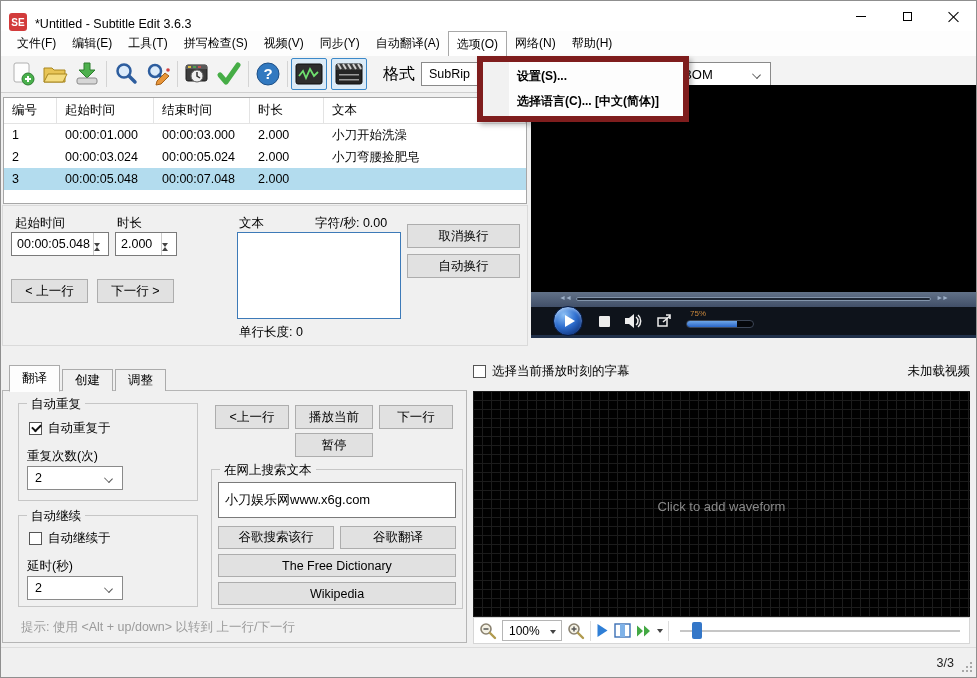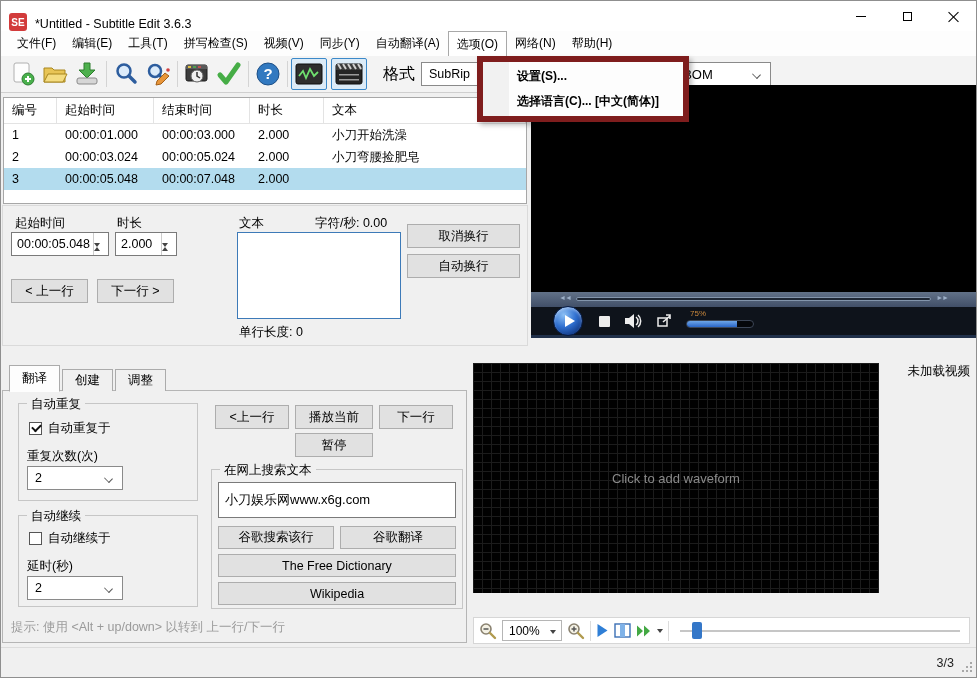--- a/index.html
+++ b/index.html
@@ -82,21 +82,21 @@
   .group .legend { position:absolute; top:-8px; left:8px; background:#f0f0f0; padding:0 4px; font-size:12.5px; }
   .cbrow { display:flex; align-items:center; gap:6px; position:absolute; font-size:12.5px; }
   .cb { width:13px; height:13px; background:#fff; border:1px solid #555; position:relative; flex:none; }
   .cb.checked:after { content:""; position:absolute; left:2px; top:1px; width:7px; height:4px; border-left:2px solid #111; border-bottom:2px solid #111; transform:rotate(-45deg); }
   .combo2 { position:absolute; background:#fff; border:1px solid #8a8a8a; height:24px; display:flex; align-items:center; padding-left:7px; font-size:12.5px; }
   .searchinput { position:absolute; background:#fff; border:1px solid #7a7a7a; font-size:13px; padding-left:6px; font-family:inherit; }
   .hint { position:absolute; color:#9a9a9a; font-size:12.5px; }
 
   
   .waveheader { position:absolute; left:472px; top:360px; width:497px; height:20px; display:flex; align-items:center; justify-content:space-between; font-size:12.5px; }
-  .waveform { position:absolute; left:472px; top:362px; width:406px; height:230px; background-color:#010101; background-image:linear-gradient(#1c1c1c 1px,transparent 1px),linear-gradient(90deg,#1c1c1c 1px,transparent 1px); background-size:9px 9px; display:flex; align-items:center; justify-content:center; }
+  .waveform { position:absolute; left:472px; top:390px; width:497px; height:230px; background-color:#010101; background-image:linear-gradient(#1c1c1c 1px,transparent 1px),linear-gradient(90deg,#1c1c1c 1px,transparent 1px); background-size:9px 9px; display:flex; align-items:center; justify-content:center; }
   .wavetext { color:#8a8a8a; font-size:13px; }
   .wavebar { position:absolute; left:472px; top:616px; width:497px; height:27px; background:#fff; border:1px solid #d6d6d6; display:flex; align-items:center; padding:0 5px; gap:5px; }
   .zoomcombo { width:60px; height:21px; border:1px solid #b5b5b5; background:#fff; display:flex; align-items:center; padding-left:6px; position:relative; font-size:12px; }
   .zoomcombo .carr { position:absolute; right:5px; top:9px; border-left:3.5px solid transparent; border-right:3.5px solid transparent; border-top:4px solid #444; width:0; height:0; }
   .wsep { width:1px; height:20px; background:#dcdcdc; }
   .slider { flex:1; position:relative; height:20px; margin-left:6px; }
   .slider .track { position:absolute; left:0; right:4px; top:9px; height:2px; background:#c6c6c6; }
   .slider .thumb { position:absolute; left:12px; top:1px; width:10px; height:17px; background:#3477c8; border-radius:2px; }
   .caret-sm { width:0; height:0; border-left:3.5px solid transparent; border-right:3.5px solid transparent; border-top:4px solid #444; }
 
@@ -355,21 +355,21 @@
 
     <div class="group" style="left:208px; top:78px; width:252px; height:140px;">
       <span class="legend">在网上搜索文本</span>
       <input class="searchinput" style="left: 6px; top: 12px; width: 238px; height: 36px;" value="小刀娱乐网www.x6g.com">
       <button class="btn" style="position:absolute; left:6px; top:56px; width:116px; height:23px;">谷歌搜索该行</button>
       <button class="btn" style="position:absolute; left:128px; top:56px; width:116px; height:23px;">谷歌翻译</button>
       <button class="btn" style="position:absolute; left:6px; top:84px; width:238px; height:23px;">The Free Dictionary</button>
       <button class="btn" style="position:absolute; left:6px; top:112px; width:238px; height:23px;">Wikipedia</button>
     </div>
 
-    <span class="hint" style="left:8px; top:228px;text-align:right;">提示: 使用 &lt;Alt + up/down&gt; 以转到 上一行/下一行</span>
+    <span class="hint" style="left:18px; top:228px;text-align:right;">提示: 使用 &lt;Alt + up/down&gt; 以转到 上一行/下一行</span>
   </div>
 
   <div class="waveheader">
     <span class="cbrow" style="position:static; display:flex;">
       <span class="cb"></span>
       <span>选择当前播放时刻的字幕</span>
     </span>
     <span>未加载视频</span>
   </div>
   <div class="waveform">

